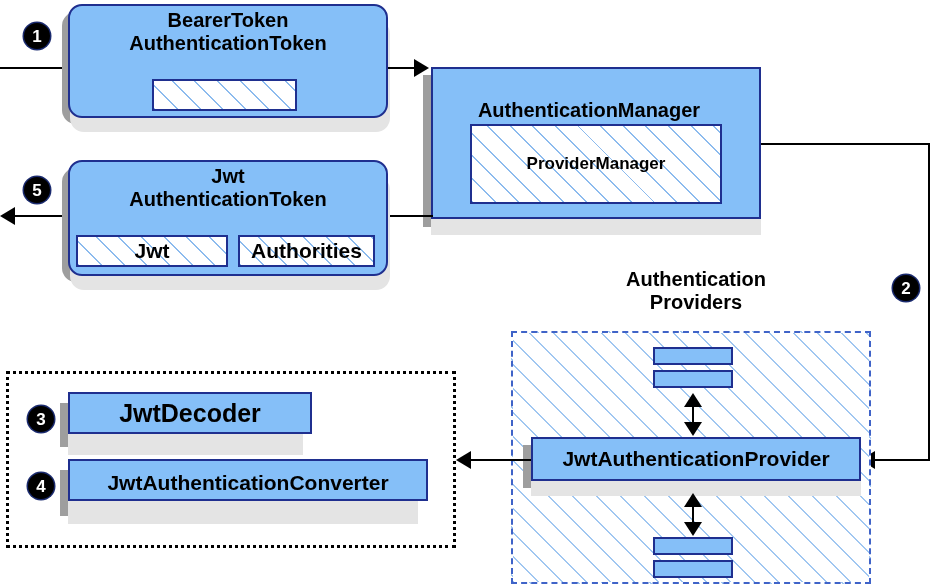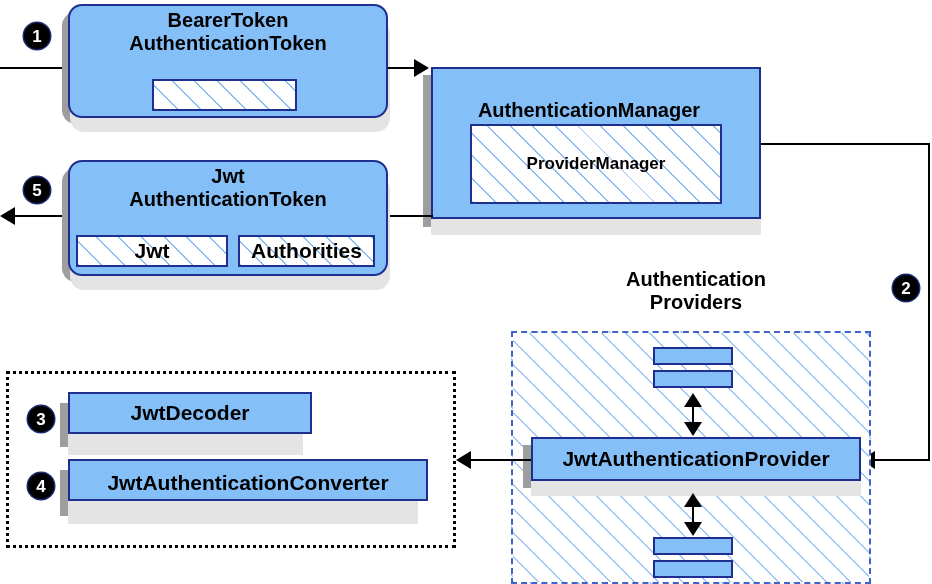--- a/index.html
+++ b/index.html
@@ -130,21 +130,21 @@
 
   <div class="ln lnh" style="left:470px;top:459px;width:61px;"></div>
   <div class="ah ah-l" style="left:456px;top:451px;"></div>
 
   <div class="node dotted-black" style="left:6px;top:371px;width:450px;height:177px;"></div>
 
   <div class="badge" style="left:28px;top:406px;">3</div>
   <div class="shadow-dark" style="left:60px;top:403px;width:235px;height:44px;"></div>
   <div class="shadow-light" style="left:68px;top:411px;width:235px;height:44px;"></div>
   <div class="node blue" style="left:68px;top:392px;width:244px;height:42px;"></div>
-  <div class="label" style="left:68px;top:392px;width:244px;height:42px;font-size:21px;">JwtDecoder</div>
+  <div class="label" style="left:68px;top:392px;width:244px;height:42px;font-size:25px;">JwtDecoder</div>
 
   <div class="badge" style="left:28px;top:473px;">4</div>
   <div class="shadow-dark" style="left:60px;top:470px;width:350px;height:46px;"></div>
   <div class="shadow-light" style="left:68px;top:478px;width:350px;height:46px;"></div>
   <div class="node blue" style="left:68px;top:459px;width:360px;height:42px;"></div>
   <div class="label" style="left:68px;top:459px;width:360px;height:49px;font-size:21px;">JwtAuthenticationConverter</div>
 
 </div>
 
 </body></html>

